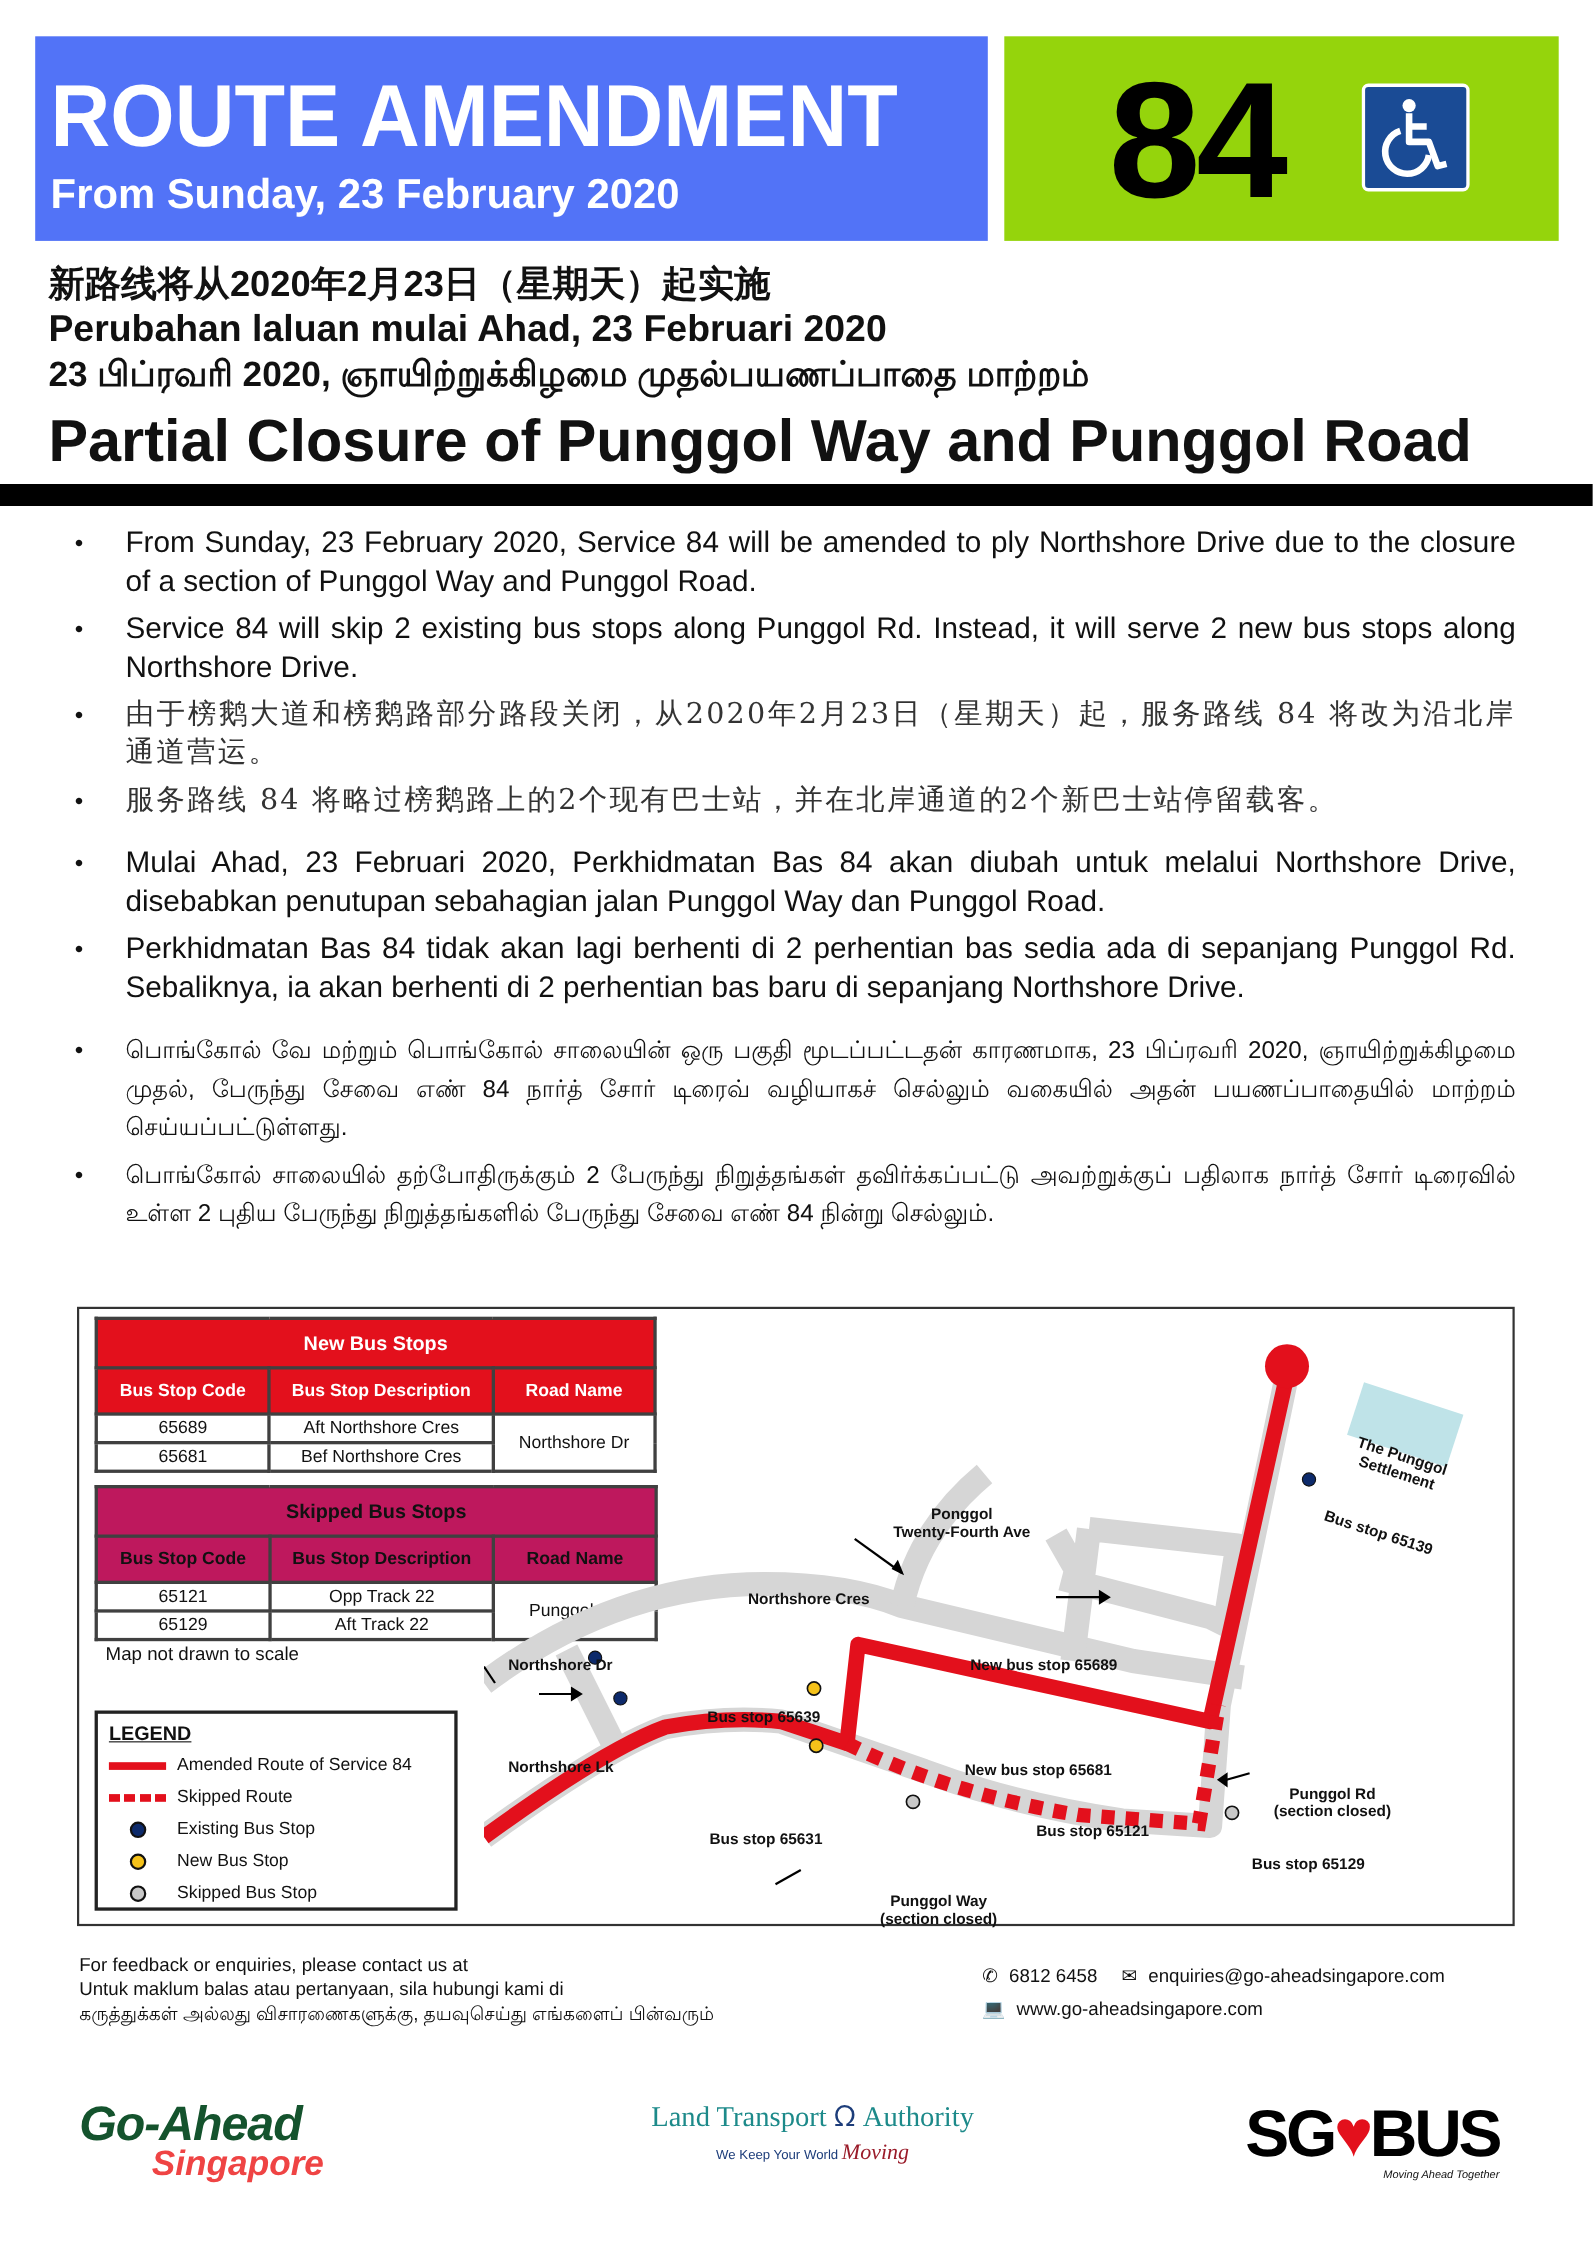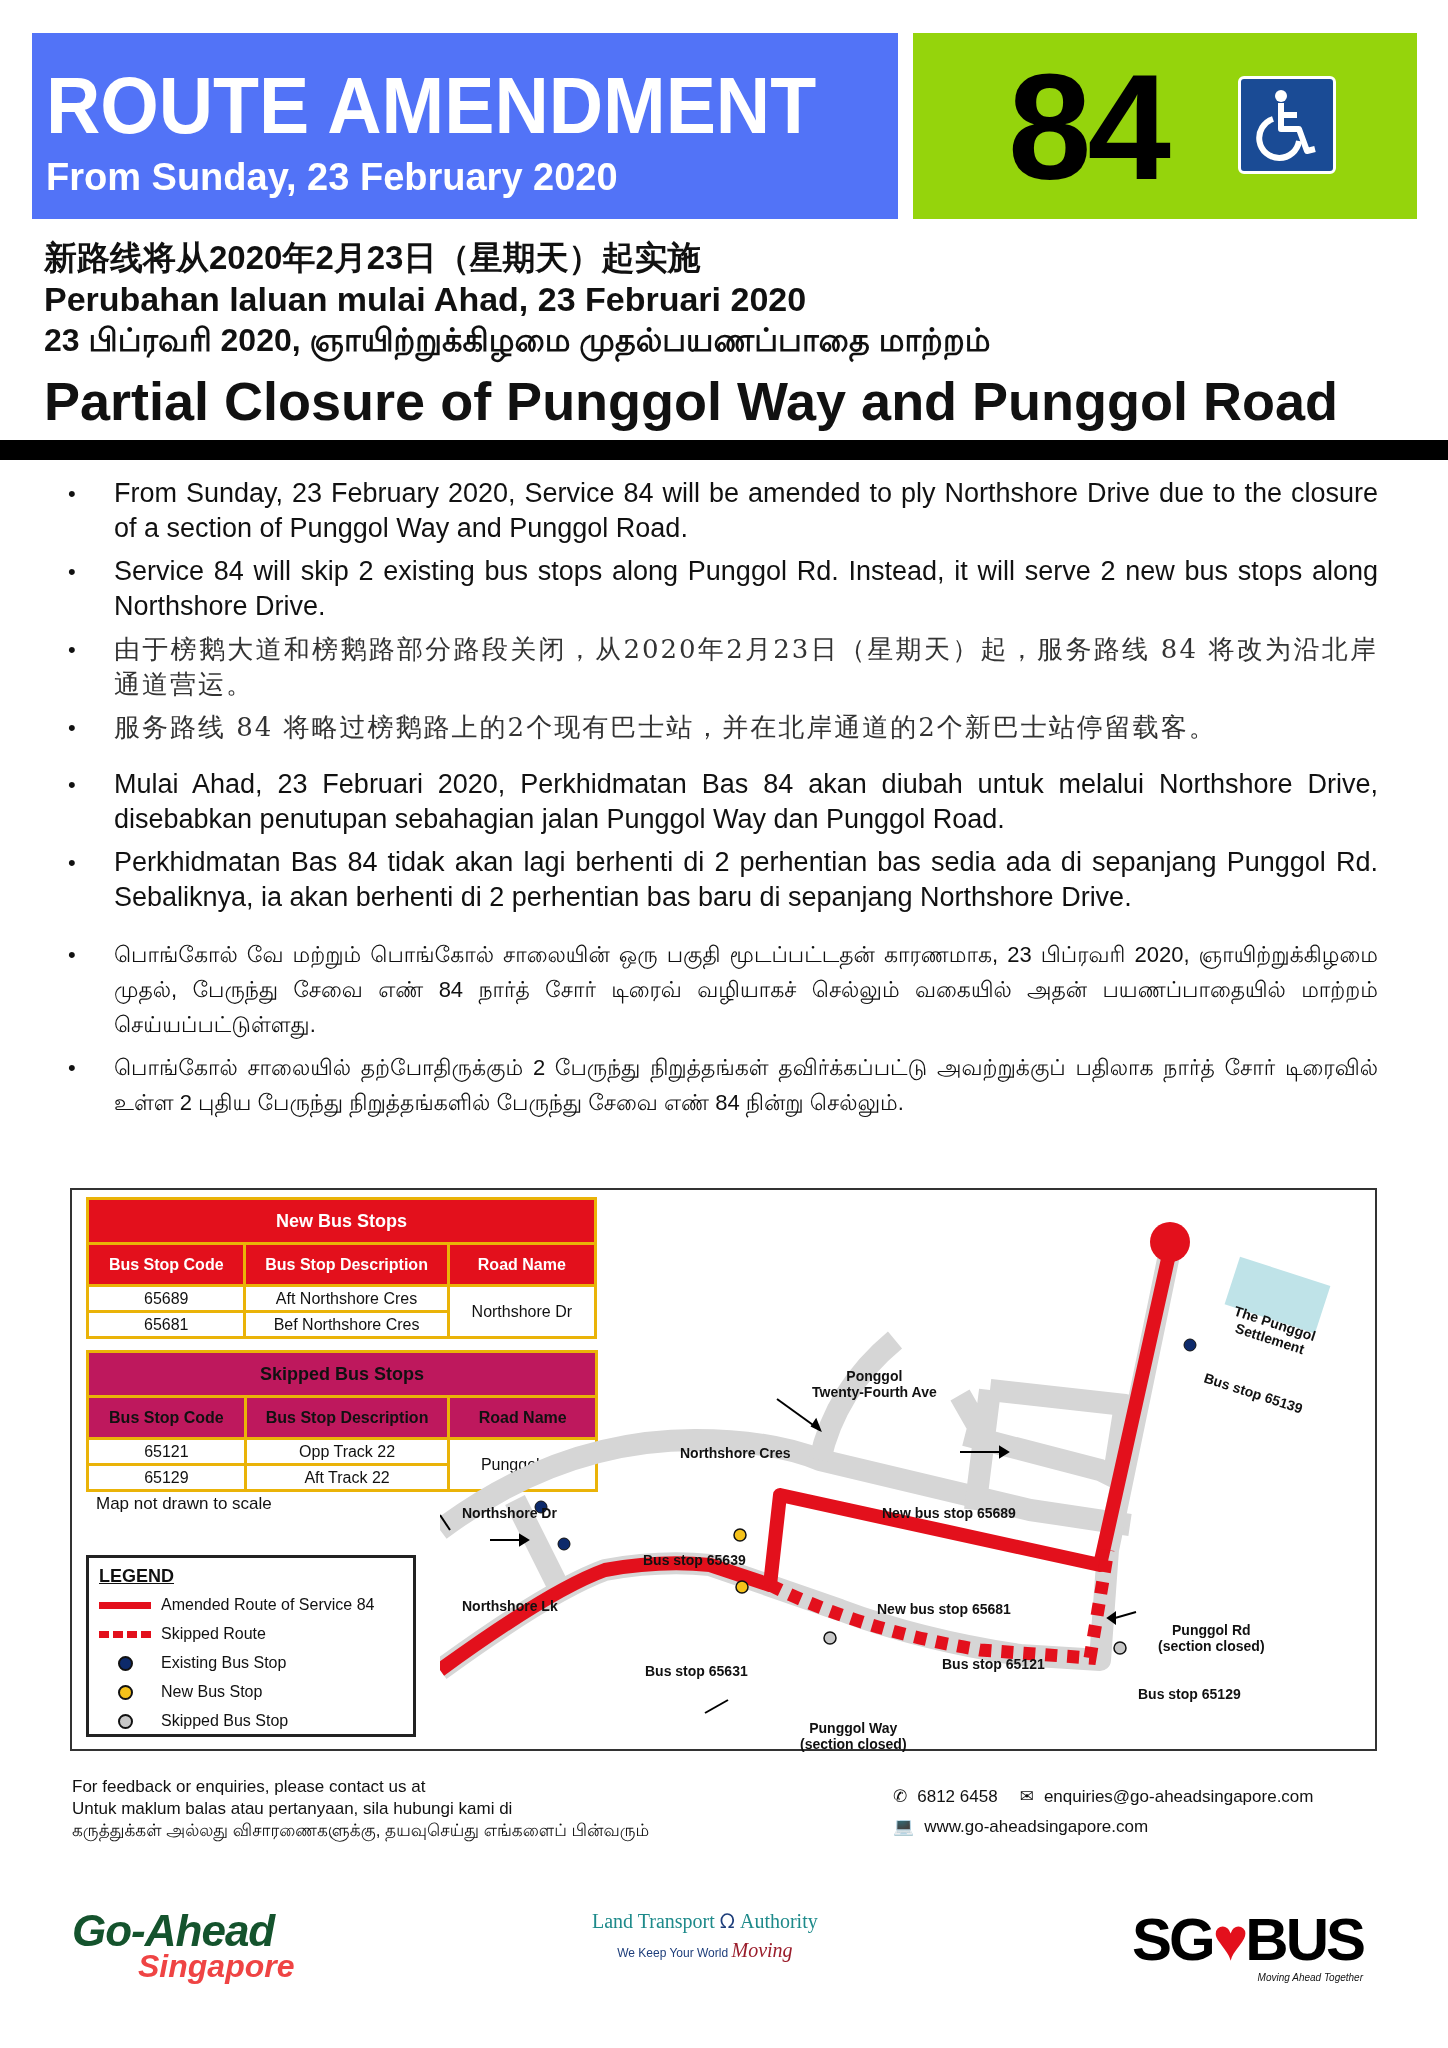--- a/index.html
+++ b/index.html
@@ -24,21 +24,21 @@
   .bullets { left: 68px; top: 476px; width: 1310px; }
   .bullet { display: flex; font-size: 27px; line-height: 35px; margin-bottom: 8px; text-align: justify; }
   .bullet .dot { width 46px; min-width: 46px; font-size: 22px; padding-left: 0; }
   .bullet .txt { flex: 1; }
   .bullet.zh .txt { font-family: "DejaVu Serif", serif; color: #333; font-size: 26px; letter-spacing: 2px; }
   .gap { height: 14px; }
 
   
   .map-frame { left: 70px; top: 1188px; width: 1307px; height: 563px; border: 2px solid #333; background: #fff; }
   table.stops { position: absolute; border-collapse: collapse; font-size: 16px; text-align: center; }
-  table.stops th, table.stops td { border: 3px solid #eab308; }
+  table.stops th, table.stops td { border: 3px solid #404040; }
   table.new { left: 86px; top: 1197px; width: 511px; }
   table.new th { background: #e3101c; color: #fff; font-weight: bold; }
   table.skip { left: 86px; top: 1350px; width: 512px; }
   table.skip th { background: #be185d; color: #111; font-weight: bold; }
   table.stops .tt { height: 45px; font-size: 18px; }
   table.stops .ch { height: 42px; }
   table.stops td { height: 26px; font-size: 16px; }
   .not-scale { left: 96px; top: 1494px; font-size: 17px; }
 
   .legend { left: 86px; top: 1555px; width: 330px; height: 182px; border: 3px solid #222; background: #fff; }
@@ -56,21 +56,21 @@
   .fb { left: 72px; top: 1776px; font-size: 17px; line-height: 22px; }
   .fb .zh { font-family: "DejaVu Serif", serif; color: #444; font-size: 15px; }
   .contact { left: 893px; top: 1782px; font-size: 17px; line-height: 30px; }
   .contact .row { display: flex; align-items: center; }
   .ic { display: inline-block; margin-right: 10px; }
 
   .logo-goahead { left: 72px; top: 1906px; }
   .ga-top { font-size: 44px; font-weight: bold; font-style: italic; color: #14532d; letter-spacing: -1px; }
   .ga-bot { font-size: 32px; font-weight: bold; font-style: italic; color: #ef4444; margin-left: 66px; margin-top: -8px; }
   .logo-lta { left: 592px; top: 1910px; text-align: center; }
-  .lta-top { font-family: "Liberation Serif", serif; font-size: 20px; color: #1d8a8a; }
+  .lta-top { font-family: "Liberation Serif", serif; font-size: 26px; color: #1d8a8a; }
   .lta-bot { font-size: 12px; color: #1d3d7a; margin-top: 6px; }
   .lta-bot i { font-family: "Liberation Serif", serif; color: #9a1c2a; font-size: 20px; }
   .logo-sg { left: 1132px; top: 1910px; }
   .sg-top { font-size: 60px; font-weight: bold; color: #000; letter-spacing: -3px; line-height: 1; }
   .sg-heart { color: #e3101c; }
   .sg-bot { font-size: 10px; font-style: italic; text-align: right; margin-top: 2px; }
 </style>
 </head>
 <body>
 

